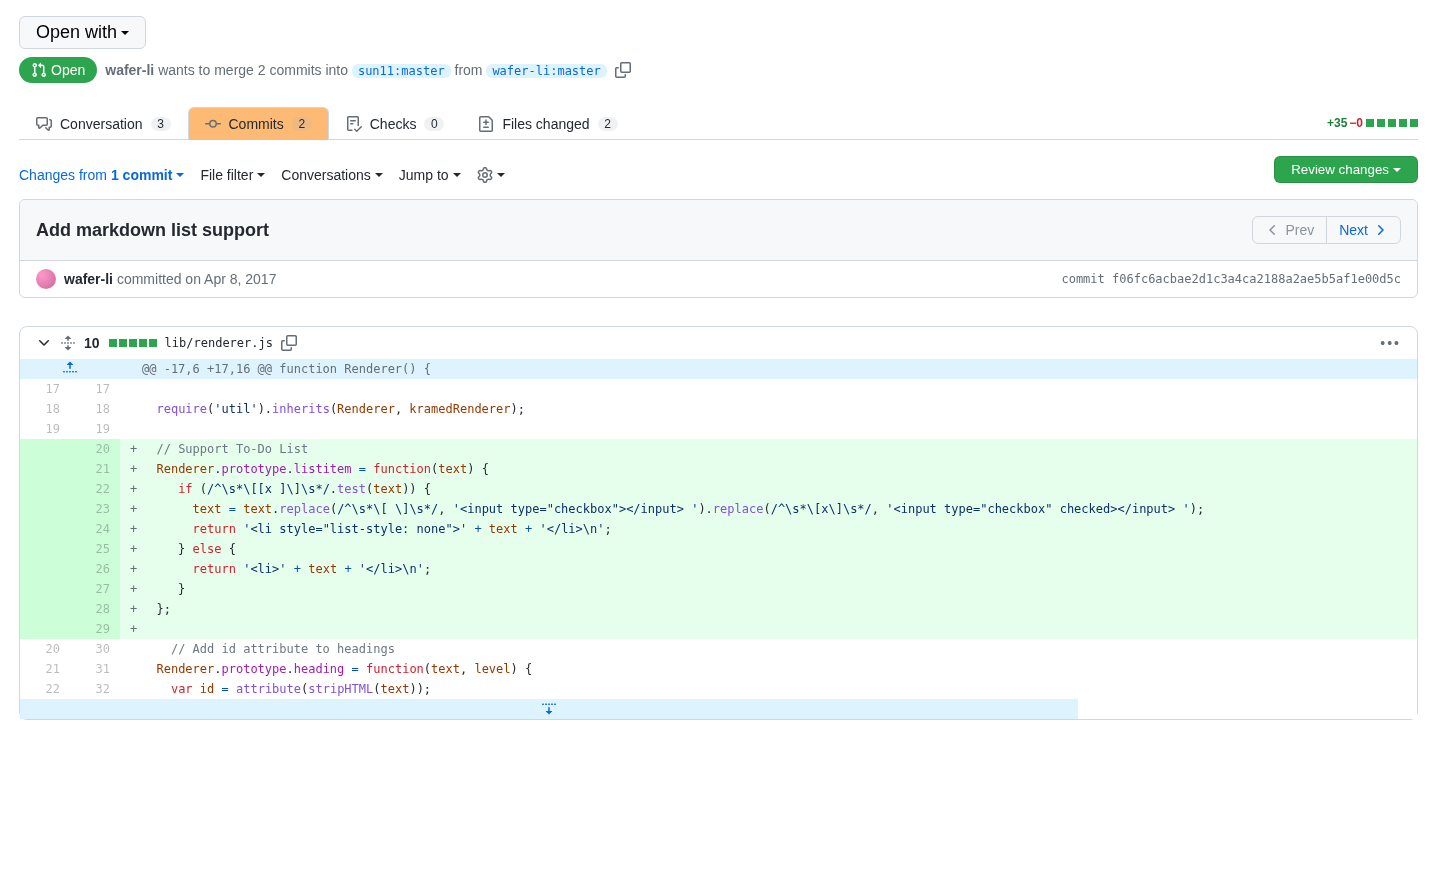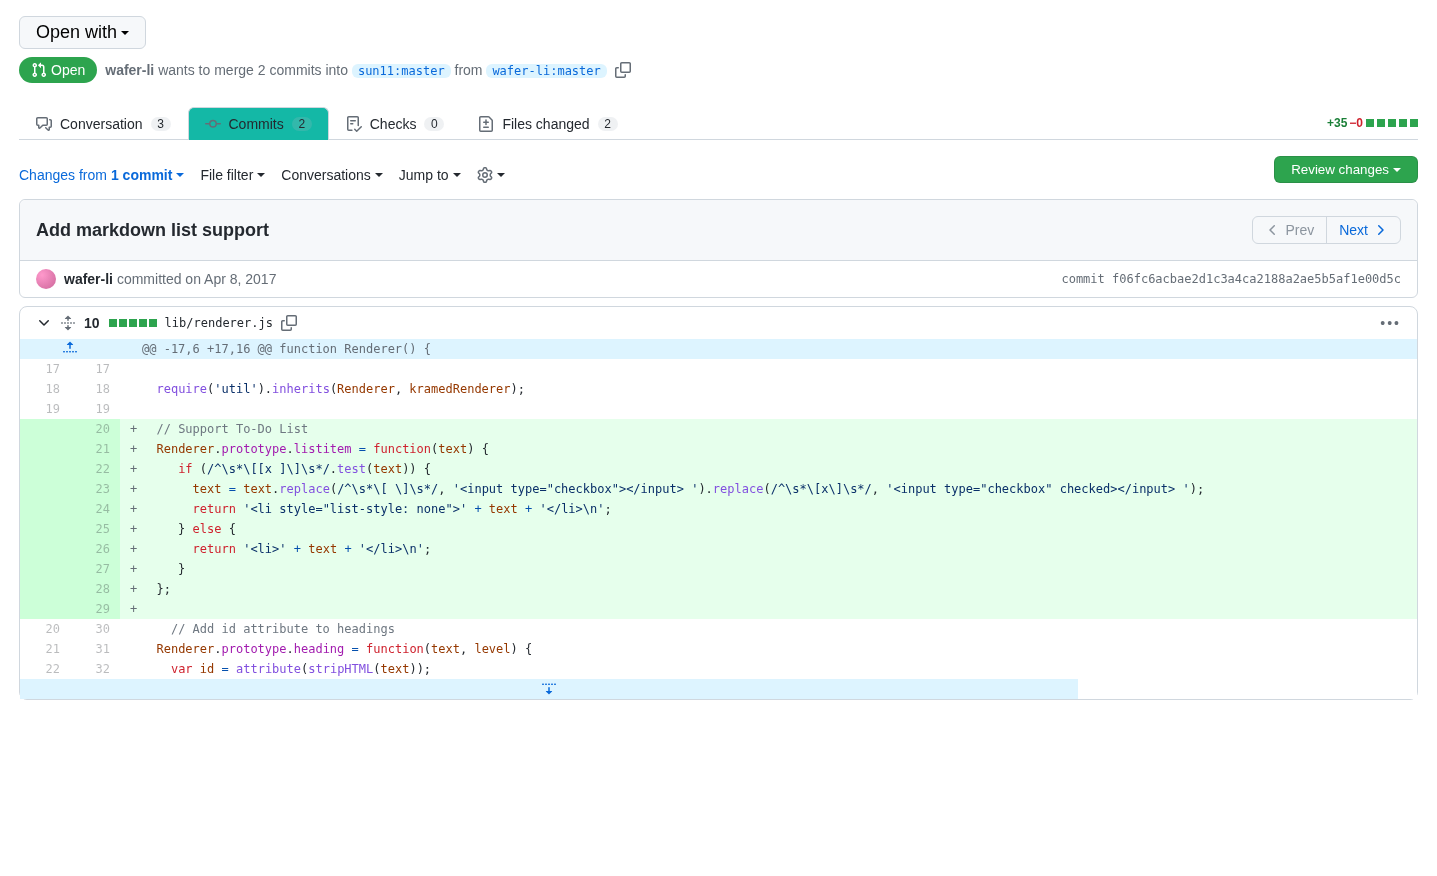--- a/index.html
+++ b/index.html
@@ -10,33 +10,33 @@
 h1 .num{color:#656d76;font-weight:300;}
 .openwith{border:1px solid #d0d7de;border-radius:6px;padding:5px 16px;background:#f6f8fa;font-size:18px;display:flex;align-items:center;gap:4px;cursor:pointer;}
 .meta-row{display:flex;align-items:center;gap:8px;margin-bottom:16px;padding-bottom:8px;}
 .state-badge{background:#2da44e;color:#fff;border-radius:2em;padding:5px 12px;display:flex;align-items:center;gap:4px;font-weight:500;}
 .branch{background:#ddf4ff;color:#0969da;padding:0 6px;border-radius:6px;font-family:ui-monospace,SFMono-Regular,Menlo,monospace;font-size:12px;}
 .meta-text{color:#656d76;}
 .author{color:#656d76;font-weight:600;}
 .copyic{color:#656d76;cursor:pointer;}
 .tabs-row{display:flex;align-items:center;border-bottom:1px solid #d0d7de;margin-bottom:16px;}
 .tab{display:flex;align-items:center;gap:8px;padding:8px 16px;border:1px solid transparent;border-bottom:none;margin-bottom:-1px;color:#24292f;cursor:pointer;}
-.tab.sel{background:#14b8a6;border-color:#d0d7de;border-top-left-radius:6px;border-top-right-radius:6px;}
+.tab.sel{background:#fdba74;border-color:#d0d7de;border-top-left-radius:6px;border-top-right-radius:6px;}
 .counter{background:rgba(175,184,193,.2);border-radius:2em;padding:0 6px;font-size:12px;min-width:20px;text-align:center;}
 .diffstat{margin-left:auto;font-size:12px;display:flex;align-items:center;gap:2px;}
 .diffstat .plus{color:#1a7f37;font-weight:600;}
 .diffstat .minus{color:#cf222e;font-weight:600;}
 .sq{width:8px;height:8px;display:inline-block;margin-left:1px;}
 .sq.g{background:#2da44e;}
 .toolbar{display:flex;align-items:flex-end;gap:16px;margin-bottom:16px;}
 .toolbar .item{display:flex;align-items:center;gap:4px;cursor:pointer;color:#24292f;}
 .toolbar .link{color:#0969da;}
 .toolbar .link b{font-weight:600;}
 .btn-primary{background:#2da44e;color:#fff;border:1px solid rgba(27,31,36,.15);border-radius:6px;padding:5px 16px;font-weight:500;display:flex;align-items:center;gap:4px;margin-left:auto;cursor:pointer;}
-.card{border:1px solid #d0d7de;border-radius:6px;margin-bottom:8px;}
+.card{border:1px solid #d0d7de;border-radius:6px;margin-bottom:28px;}
 .card-header{padding:16px;background:#f6f8fa;border-bottom:1px solid #d0d7de;border-top-left-radius:6px;border-top-right-radius:6px;font-size:18px;font-weight:600;display:flex;align-items:center;justify-content:space-between;}
 .nav-btns{display:flex;border:1px solid #d0d7de;border-radius:6px;overflow:hidden;font-weight:400;font-size:14px;}
 .nav-btns .b{padding:5px 12px;display:flex;align-items:center;gap:4px;cursor:pointer;}
 .nav-btns .b.dis{color:#8c959f;}
 .nav-btns .b.act{color:#0969da;border-left:1px solid #d0d7de;}
 .card-body{padding:8px 16px;display:flex;align-items:center;justify-content:space-between;text-align:right;}
 .commit-info{display:flex;align-items:center;gap:8px;}
 .avatar{width:20px;height:20px;border-radius:50%;background:radial-gradient(circle at 30% 30%,#f9c,#c69);}
 .commit-meta{color:#656d76;}
 .sha{font-family:ui-monospace,SFMono-Regular,Menlo,monospace;font-size:12px;color:#656d76;}

